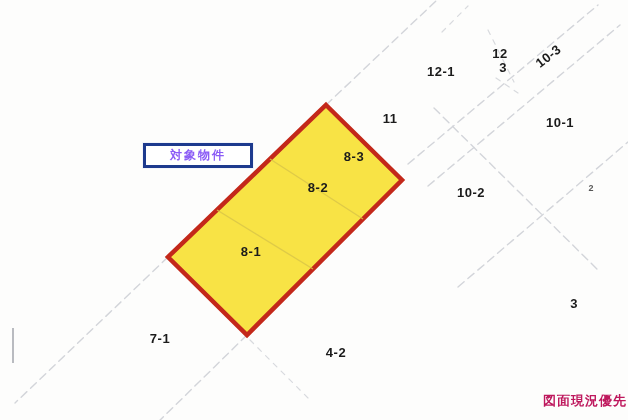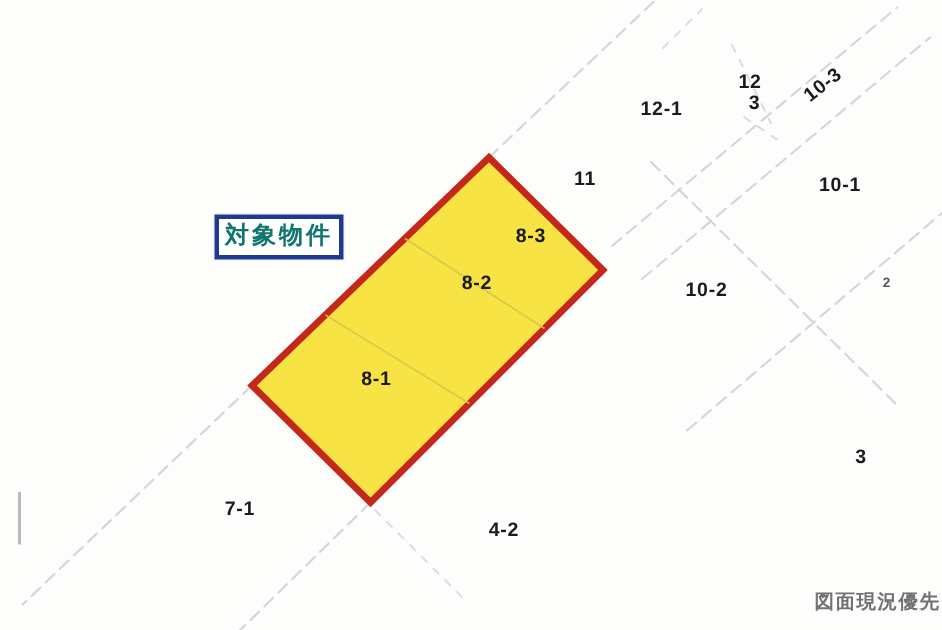--- a/index.html
+++ b/index.html
@@ -7,27 +7,27 @@
   #stage{position:relative;width:628px;height:420px;background:#fdfdfc;overflow:hidden;}
   svg{position:absolute;left:0;top:0;}
   .cad{fill:none;stroke:#d3d5da;stroke-width:1.4;stroke-dasharray:8 5;stroke-linecap:round;}
   .cad2{fill:none;stroke:#d8dade;stroke-width:1.2;stroke-dasharray:5 6;stroke-linecap:round;}
   .divider{fill:none;stroke:#d9c648;stroke-width:1.3;opacity:.85;}
   .lbl{fill:#1b1b1b;font-family:"Liberation Sans",sans-serif;font-weight:600;font-size:13px;letter-spacing:.5px;}
   .lbl-sm{fill:#3a3a3a;font-family:"Liberation Sans",sans-serif;font-weight:600;font-size:9px;opacity:.85;}
   #target-box{
     position:absolute;left:143px;top:143px;
     background:#ffffff;border:3px solid #1d3a8e;
-    color:#0f766e;font-weight:bold;font-size:16px;letter-spacing:2px;
-    padding:3px 4px;line-height:1.1;white-space:nowrap;
+    color:#8b5cf6;font-weight:bold;font-size:12px;letter-spacing:2px;
+    padding:3px 24px;line-height:1.1;white-space:nowrap;
     box-shadow:0 0 0 1px #f2f4fa;
   }
   #footer-note{
     position:absolute;left:543px;top:392px;
-    color:#737373;font-weight:600;font-size:13px;letter-spacing:1px;white-space:nowrap;
+    color:#be185d;font-weight:600;font-size:13px;letter-spacing:1px;white-space:nowrap;
   }
 </style>
 </head>
 <body>
 
 <div id="stage">
 
   <svg width="628" height="420" viewBox="0 0 628 420">
 
     <g>

